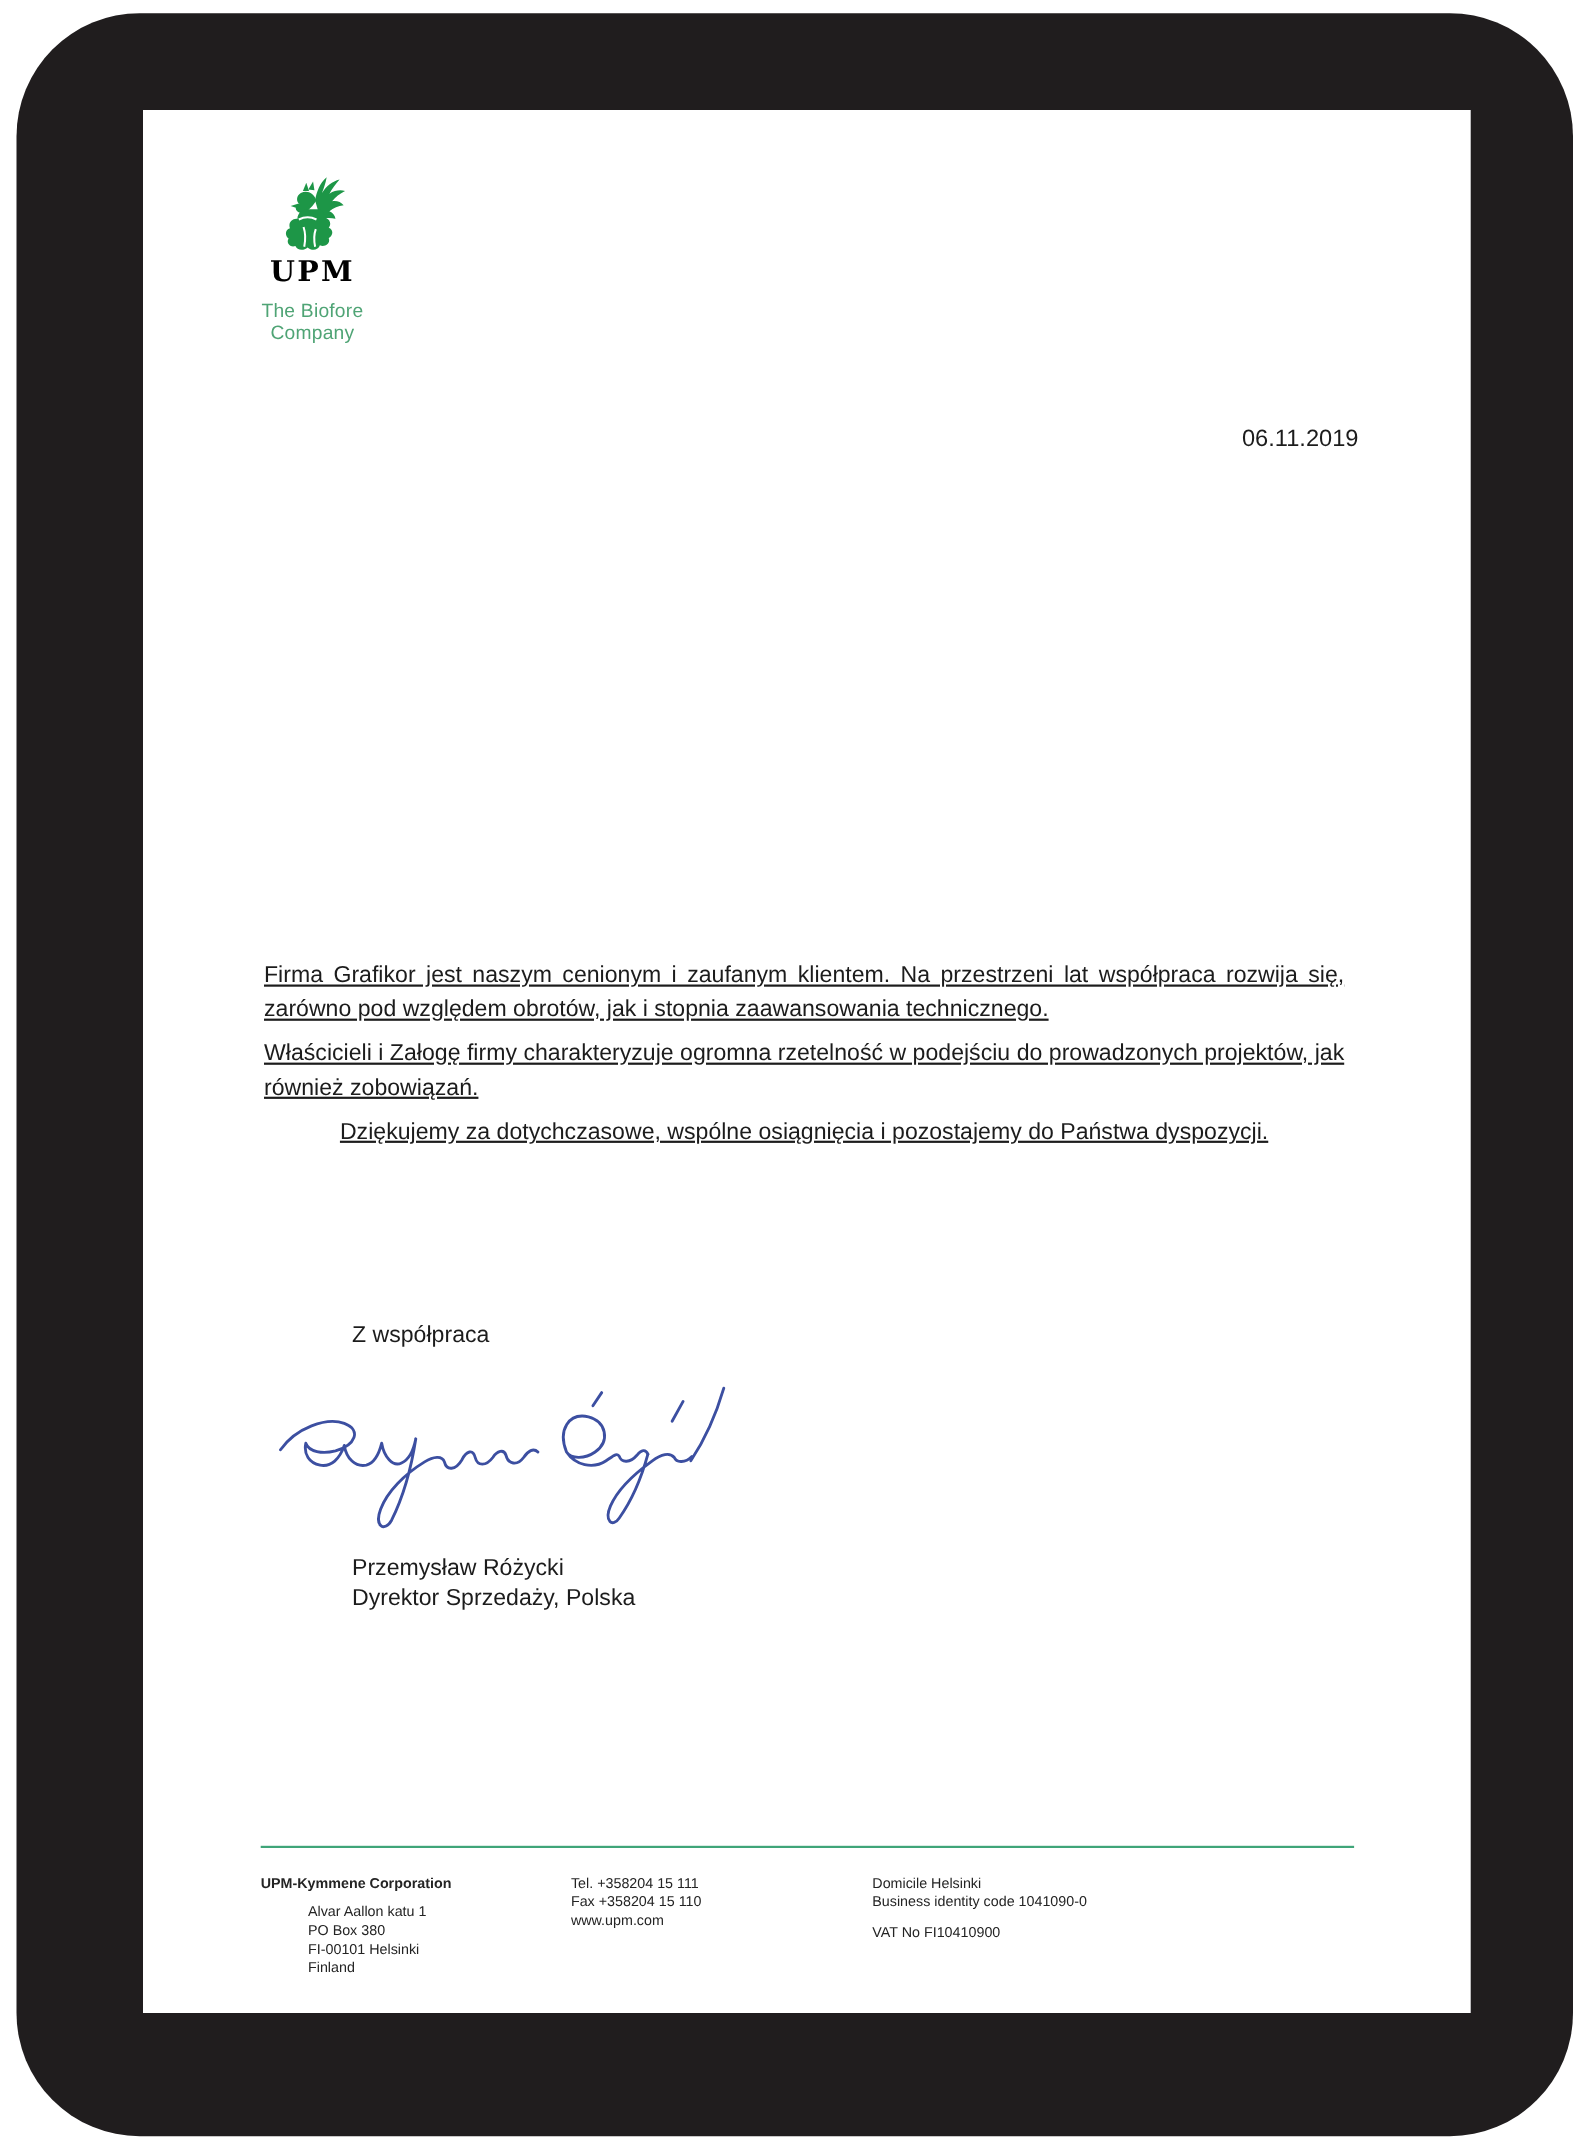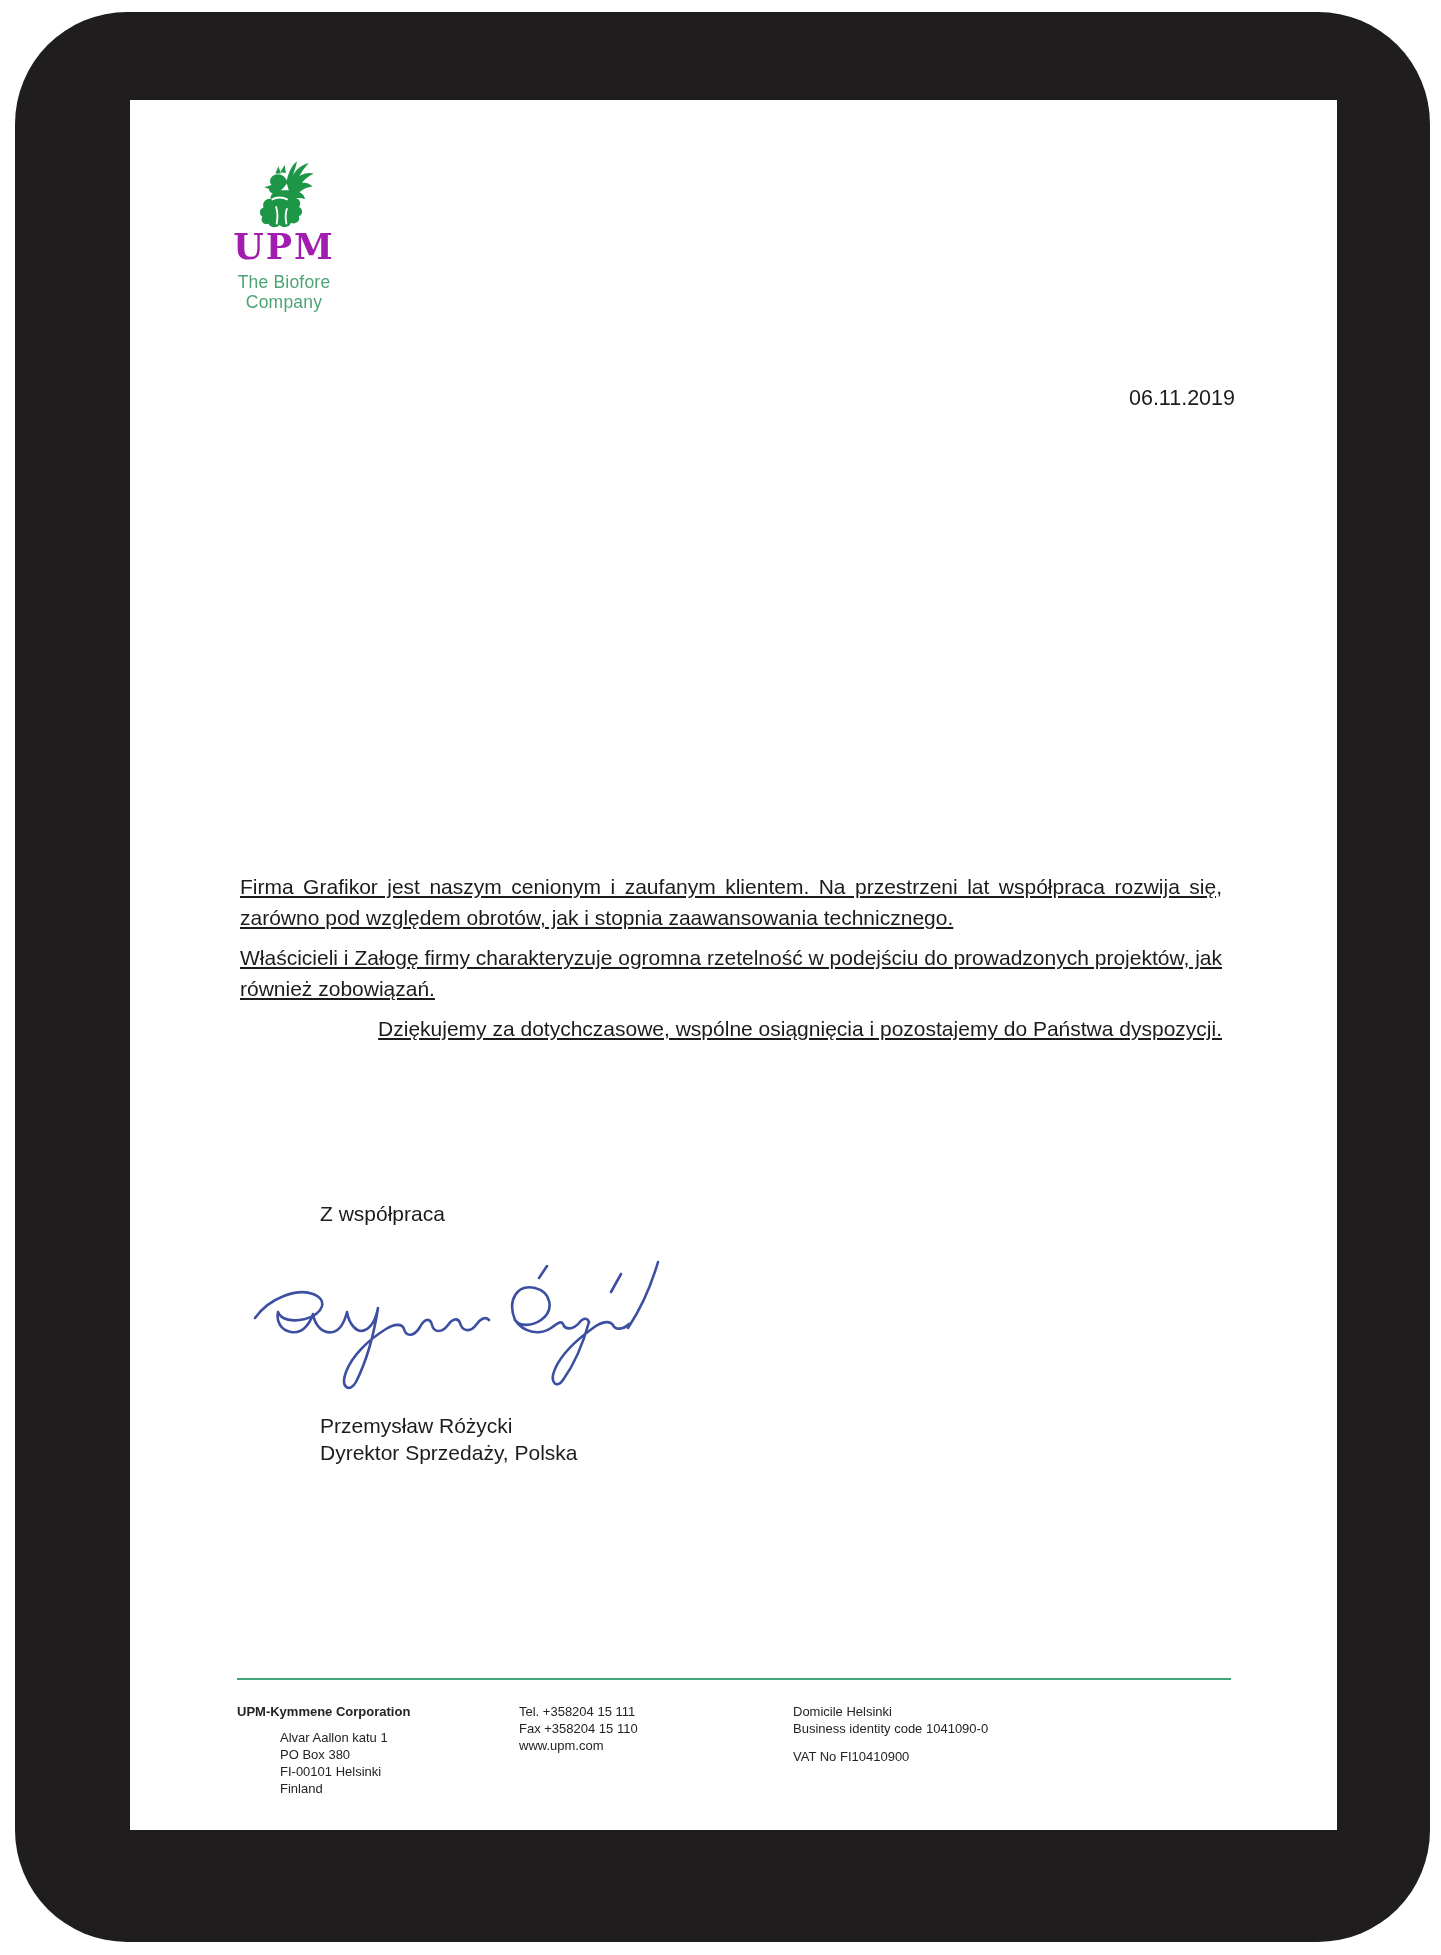--- a/index.html
+++ b/index.html
@@ -13,36 +13,36 @@
   }
   .page{
     position:absolute;left:130px;top:100px;width:1207px;height:1730px;
     background:#ffffff;
   }
   
   .logo-block{position:absolute;left:80px;top:60px;width:148px;text-align:center;}
   .griffin{display:block;margin:0 auto;}
   .brand{
     font-family:"DejaVu Serif","Liberation Serif",serif;font-weight:bold;
-    font-size:35px;letter-spacing:2px;color:#a21caf;line-height:36px;margin-top:1px;
+    font-size:26px;letter-spacing:2px;color:#000000;line-height:36px;margin-top:1px;
   }
   .tagline{
     color:#4fa475;font-size:17.5px;line-height:20px;margin-top:7px;letter-spacing:0.2px;
   }
   
   .date{position:absolute;top:286px;right:102px;font-size:21.5px;}
   
   .title{
     position:absolute;top:592px;left:0;width:100%;text-align:center;
     font-size:22px;letter-spacing:1px;
   }
   
   .body-text{position:absolute;left:110px;top:771px;width:986px;font-size:21px;line-height:31px;}
   .body-text p{margin:0 4px 9px 0;text-align:justify;text-decoration:underline;}
-  .body-text p:last-child{text-align:right;}
+  .body-text p:last-child{text-align:center;}
   
   .closing{position:absolute;left:190px;top:1102px;font-size:21px;}
   .signature{position:absolute;left:115px;top:1150px;}
   .signer{position:absolute;left:190px;top:1313px;font-size:21px;line-height:26.5px;}
   
   .footer-rule{position:absolute;left:107px;top:1578px;width:994px;height:2px;background:#3fa579;}
   .footer{
     position:absolute;left:107px;top:1603px;width:994px;display:flex;
     font-size:13px;line-height:17px;color:#242424;
   }

